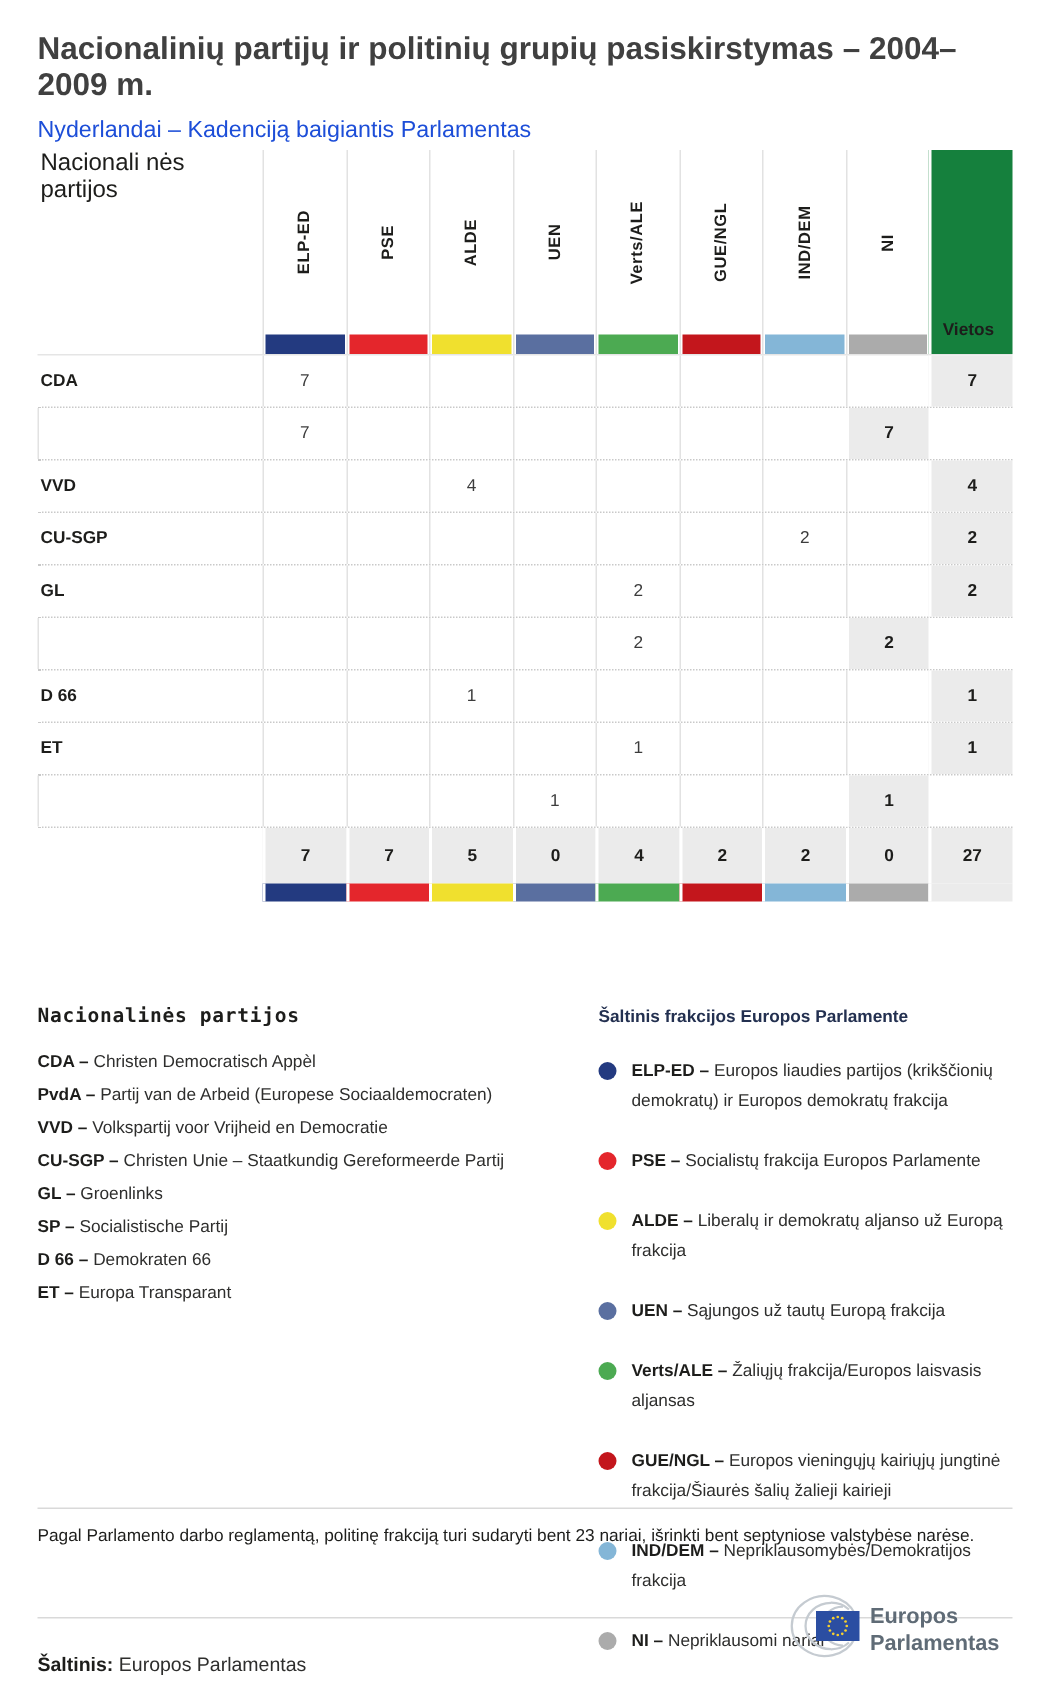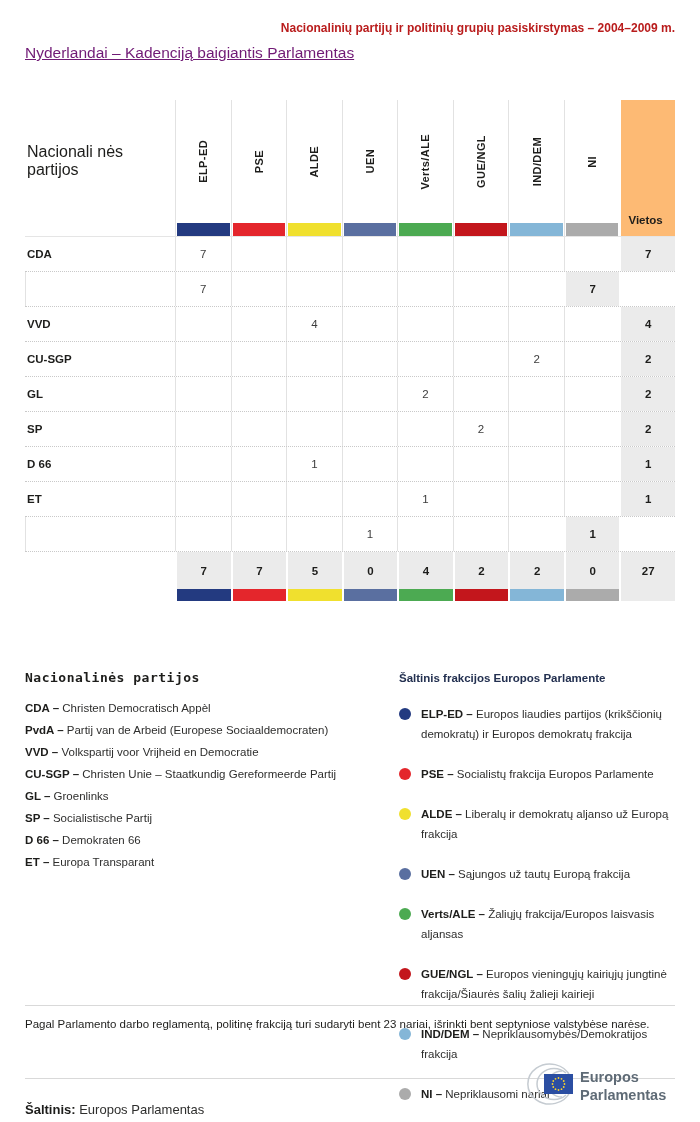--- a/index.html
+++ b/index.html
@@ -3,34 +3,34 @@
 <meta charset="utf-8">
 <style>
   * { margin:0; padding:0; box-sizing:border-box; }
   html,body { background:#fff; }
   body {
     position:relative; width:700px; height:1122px; overflow:hidden;
     font-family:"Liberation Sans", sans-serif; color:#1d1d1b;
   }
   
   .titleblock { position:absolute; top:21px; left:25px; right:25px; }
-  .page-title { font-size:12px; font-weight:bold; color:#b91c1c;text-align:right; }
-  .page-subtitle { margin-top:9px; font-size:15.5px; font-weight:400; color:#701a75;text-decoration:underline; }
+  .page-title { font-size:21px; font-weight:bold; color:#404040; }
+  .page-subtitle { margin-top:9px; font-size:15.5px; font-weight:400; color:#1d4ed8; }
 
   
   .seats-table { position:absolute; top:100px; left:25px; width:650px; }
   .trow { display:grid; grid-template-columns:150px repeat(9, 1fr); }
   .trow.head { height:137px; border-bottom:1px solid #e5e5e5; }
   .hc { position:relative; border-left:1px solid #e2e2e2;
         display:flex; align-items:center; justify-content:center; padding-bottom:13px; }
   .hc .rot { writing-mode:vertical-rl; transform:rotate(180deg);
              font-size:11px; font-weight:bold; letter-spacing:.4px; color:#1d1d1b; }
   .hc .colorbar { position:absolute; left:1px; right:1px; bottom:0; height:13px; }
-  .corner { display:flex; align-items:center; padding:0 0 14px 2px; }
-  .vhead { background:#fdba74; border-left:2px solid #fff;
+  .corner { display:flex; align-items:flex-start; padding:0 0 14px 2px; }
+  .vhead { background:#15803d; border-left:2px solid #fff;
            display:flex; align-items:flex-end; padding:0 0 10px 7px;
            font-size:11.5px; font-weight:bold; }
   .trow.r { height:35px; border-bottom:1px dotted #c9c9c9; }
   .c { border-left:1px solid #e2e2e2; display:flex; align-items:center; justify-content:center;
        font-size:11.5px; color:#3c3c3c; }
   .c.first { border-left:none; justify-content:flex-start; padding-left:2px;
              font-weight:bold; color:#1d1d1b; }
   .c.vietos { background:#ebebeb; border-left:2px solid #fff; font-weight:bold; color:#1d1d1b; }
   .trow.totals { height:37px; }
   .totcell { background:#ebebeb; border-left:2px solid #fff; display:flex; align-items:center;
@@ -167,21 +167,20 @@
       <div class="c"></div>
       <div class="c"></div>
       <div class="c"></div>
       <div class="c">2</div>
       <div class="c"></div>
       <div class="c"></div>
       <div class="c"></div>
       <div class="c vietos">2</div>
     </div>
     <div class="trow r">
-      <div class="c first">SP</div>
       <div class="c"></div>
       <div class="c"></div>
       <div class="c"></div>
       <div class="c"></div>
       <div class="c"></div>
       <div class="c">2</div>
       <div class="c"></div>
       <div class="c"></div>
       <div class="c vietos">2</div>
     </div>

